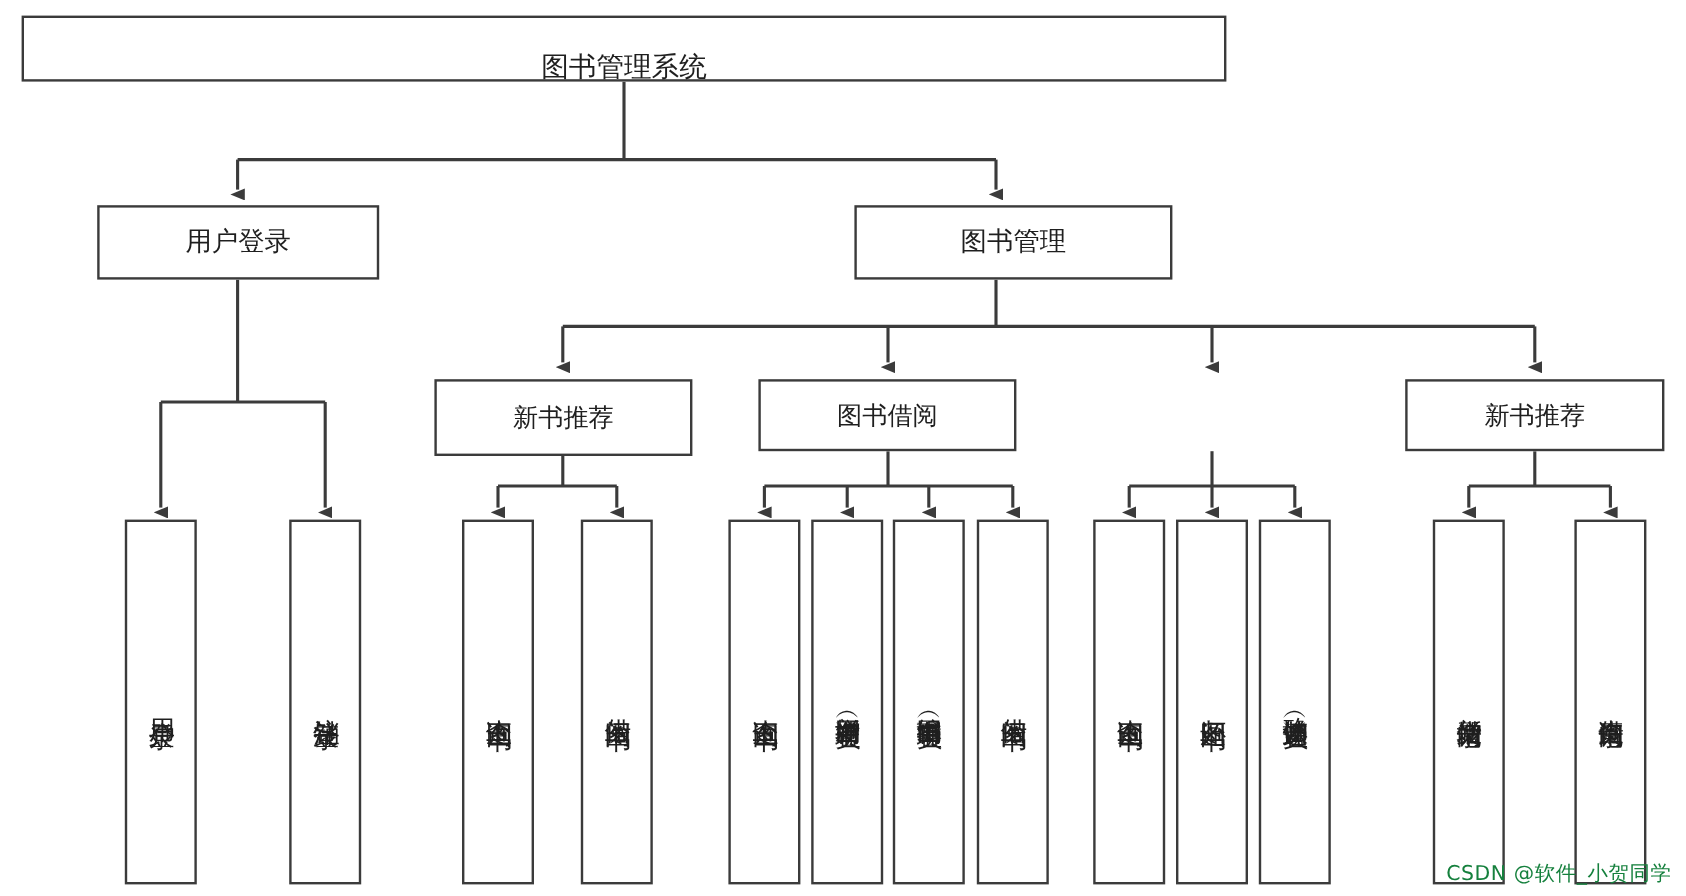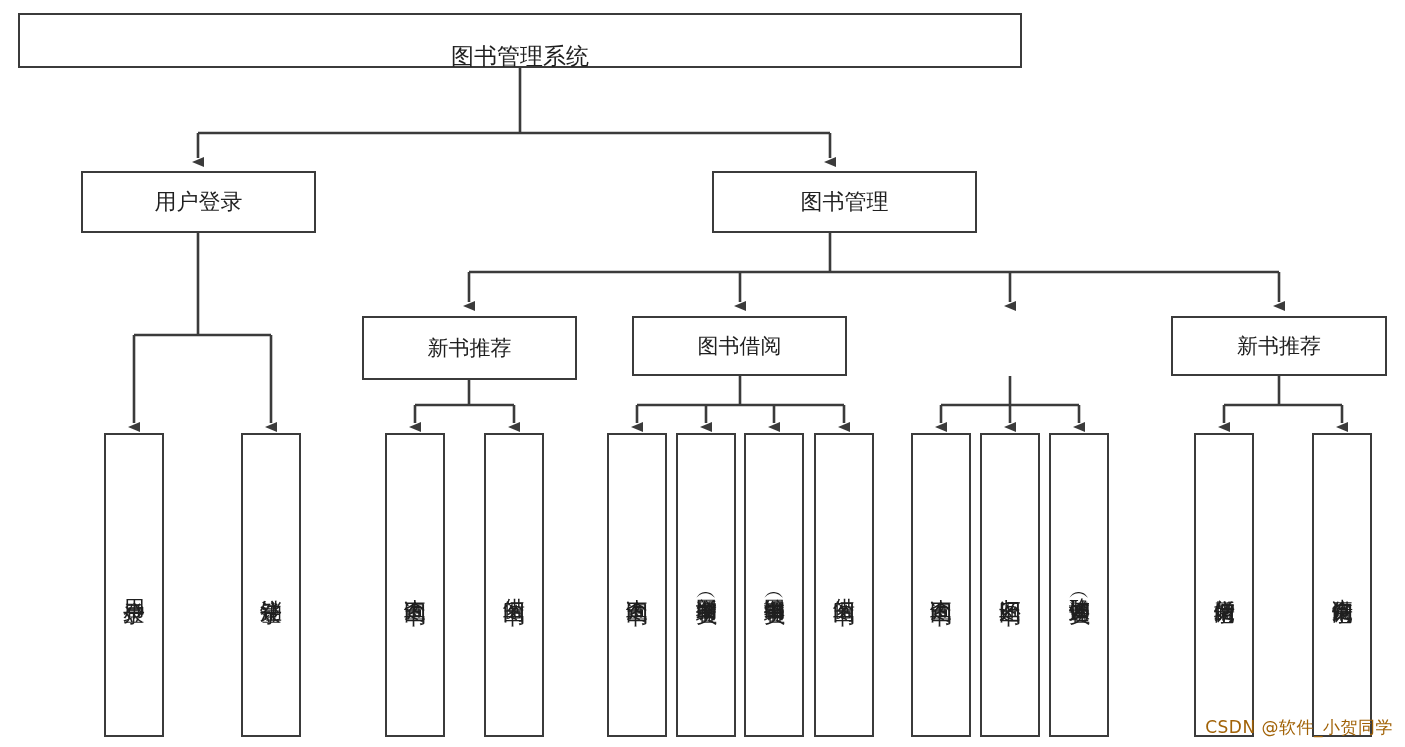--- a/index.html
+++ b/index.html
@@ -60,21 +60,21 @@
   }
   .node.leaf.tall-text .node-label {
     font-size: 21px;
     letter-spacing: 1px;
   }
   #watermark {
     position: absolute;
     right: 12px;
     bottom: 8px;
     font-size: 17px;
-    color: #a16207;
+    color: #15803d;
     letter-spacing: 0.5px;
     user-select: none;
     white-space: nowrap;
   }
 </style>
 </head>
 <body>
 
 <div id="diagram-root">
 

